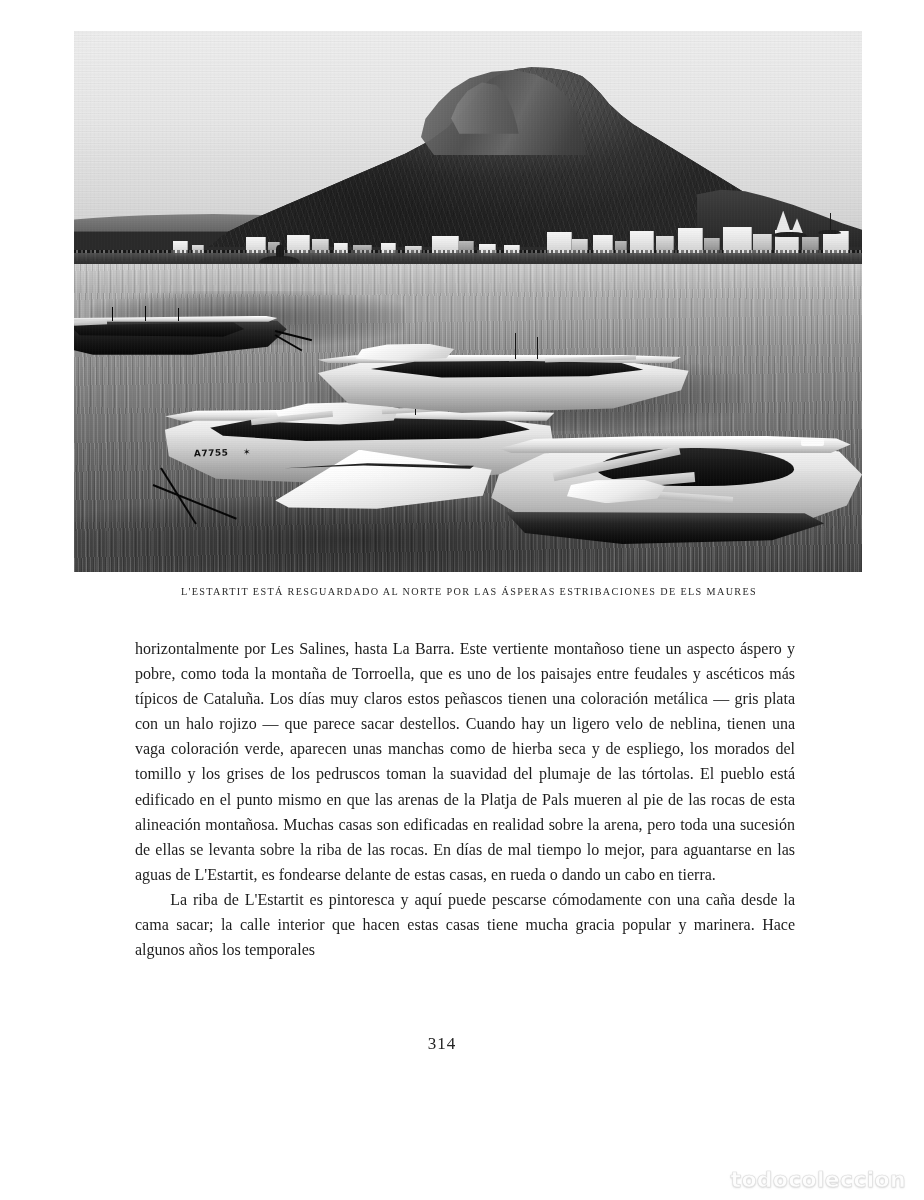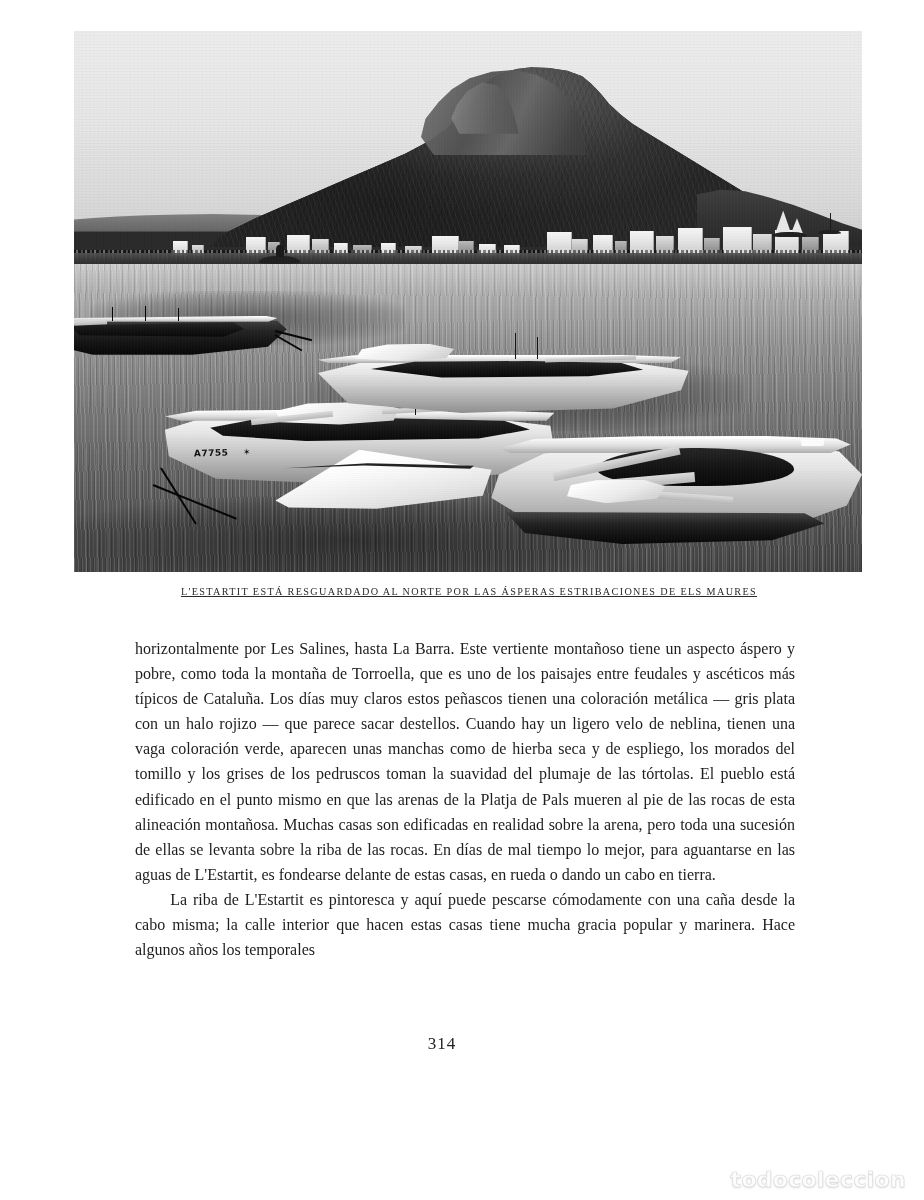--- a/index.html
+++ b/index.html
@@ -250,21 +250,20 @@
     position: absolute;
     left: 74px;
     top: 586px;
     width: 790px;
     text-align: center;
     font-family: "Liberation Serif", "DejaVu Serif", serif;
     font-size: 10.2px;
     letter-spacing: 1.35px;
     color: #2a2a2a;
     white-space: nowrap;
-    text-decoration: underline;
   }
 
   
   .body-text {
     position: absolute;
     left: 135px;
     top: 636px;
     width: 660px;
     font-family: "Liberation Serif", "DejaVu Serif", serif;
     font-size: 16px;
@@ -448,20 +447,20 @@
 
       <div class="photo-vignette"></div>
       <div class="photo-grain"></div>
     </div>
   </div>
 
   <div class="caption">L'ESTARTIT ESTÁ RESGUARDADO AL NORTE POR LAS ÁSPERAS ESTRIBACIONES DE ELS MAURES</div>
 
   <div class="body-text">
     <p>horizontalmente por Les Salines, hasta La Barra. Este vertiente montañoso tiene un aspecto áspero y pobre, como toda la montaña de Torroella, que es uno de los paisajes entre feudales y ascéticos más típicos de Cataluña. Los días muy claros estos peñascos tienen una coloración metálica — gris plata con un halo rojizo — que parece sacar destellos. Cuando hay un ligero velo de neblina, tienen una vaga coloración verde, aparecen unas manchas como de hierba seca y de espliego, los morados del tomillo y los grises de los pedruscos toman la suavidad del plumaje de las tórtolas. El pueblo está edificado en el punto mismo en que las arenas de la Platja de Pals mueren al pie de las rocas de esta alineación montañosa. Muchas casas son edificadas en realidad sobre la arena, pero toda una sucesión de ellas se levanta sobre la riba de las rocas. En días de mal tiempo lo mejor, para aguantarse en las aguas de L'Estartit, es fondearse delante de estas casas, en rueda o dando un cabo en tierra.</p>
-    <p class="indented">La riba de L'Estartit es pintoresca y aquí puede pescarse cómodamente con una caña desde la cabo misma; la calle interior que hacen estas casas tiene mucha gracia popular y marinera. Hace algunos años los temporales</p>
+    <p class="indented">La riba de L'Estartit es pintoresca y aquí puede pescarse cómodamente con una caña desde la cama sacar; la calle interior que hacen estas casas tiene mucha gracia popular y marinera. Hace algunos años los temporales</p>
   </div>
 
   <div class="folio">314</div>
 
   <div class="watermark">todocoleccion</div>
 
 </div>
 
 </body></html>

